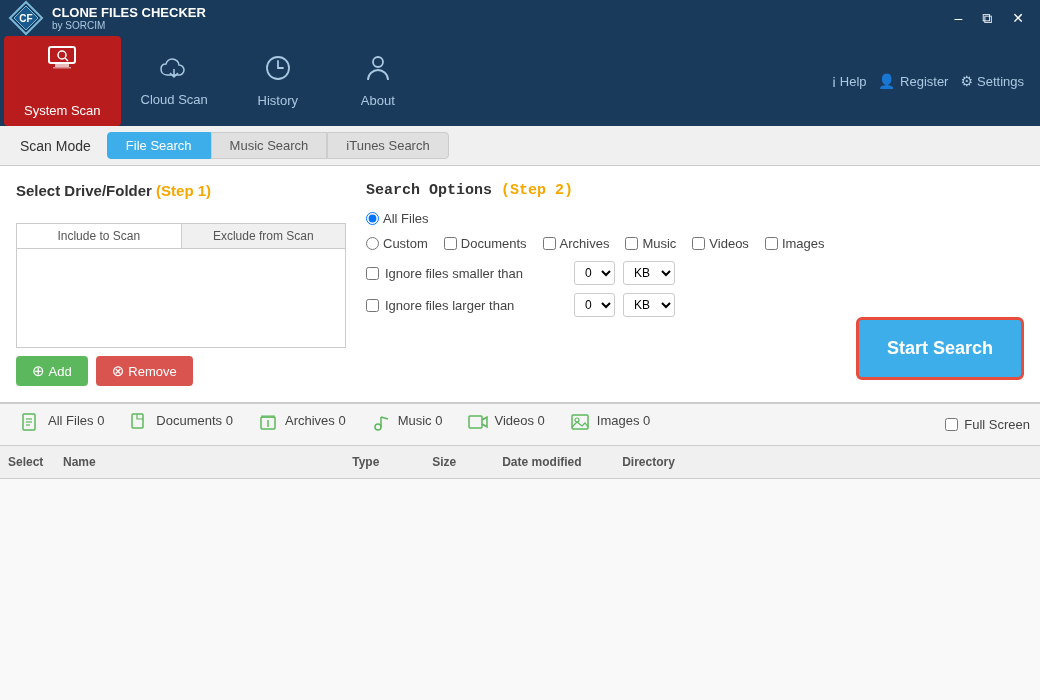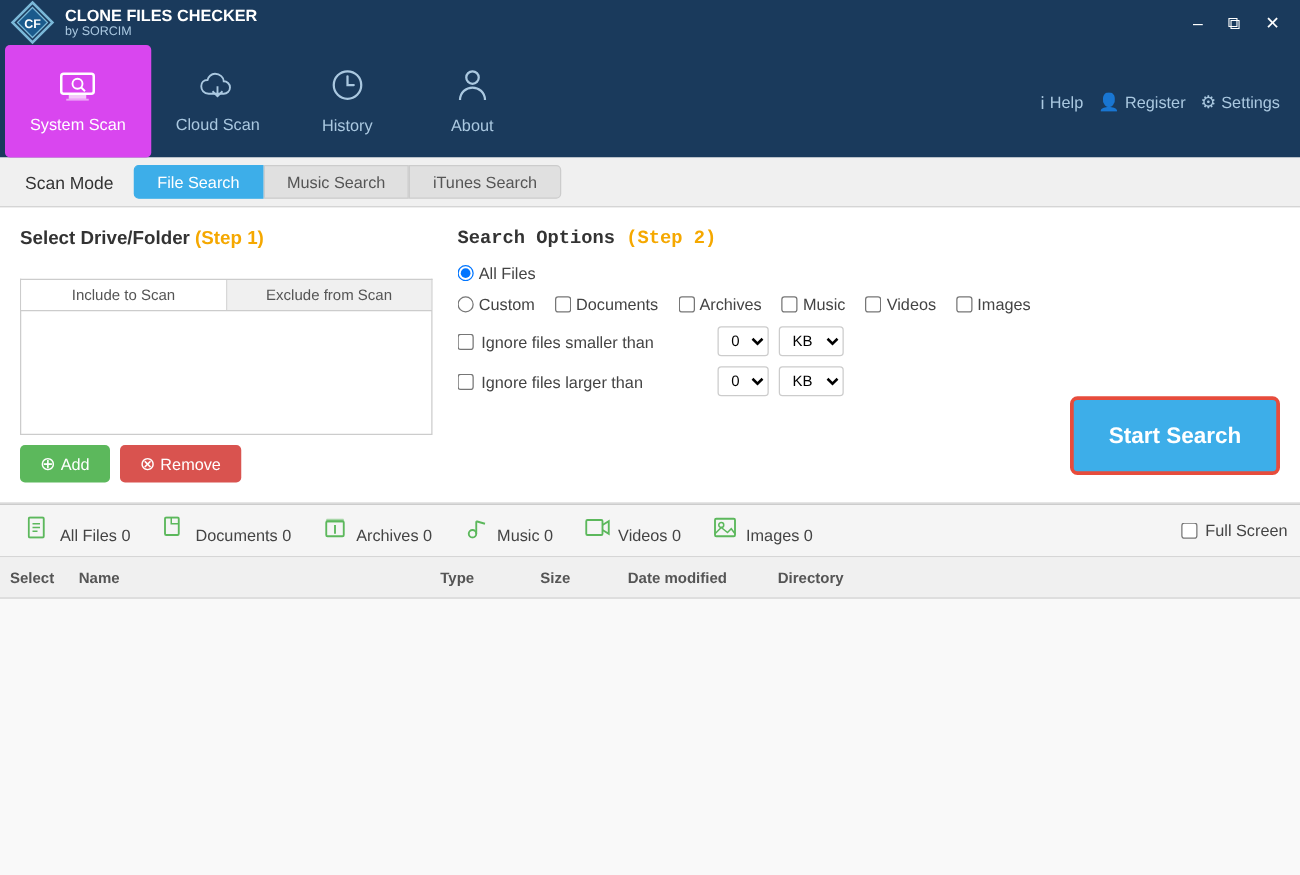--- a/index.html
+++ b/index.html
@@ -8,21 +8,21 @@
     
     .title-bar { background: #1a3a5c; color: white; height: 36px; display: flex; align-items: center; justify-content: space-between; padding: 0 8px; }
     .title-bar-left { display: flex; align-items: center; gap: 8px; }
     .app-logo { width: 36px; height: 36px; display: flex; align-items: center; justify-content: center; }
     .title-bar-controls { display: flex; gap: 4px; }
     .title-btn { background: none; border: none; color: white; cursor: pointer; padding: 2px 8px; font-size: 14px; }
 
     
     .nav-bar { background: #1a3a5c; display: flex; align-items: center; height: 90px; padding: 0 4px; }
     .nav-item { display: flex; flex-direction: column; align-items: center; justify-content: center; padding: 8px 20px; color: #aac8e0; cursor: pointer; height: 90px; min-width: 100px; font-size: 13px; gap: 4px; }
-    .nav-item.active { background: #d946ef; color: white; border-radius: 4px; }
+    .nav-item.active { background: #b91c1c; color: white; border-radius: 4px; justify-content: space-between; }
     .nav-icon { font-size: 28px; }
     .nav-right { margin-left: auto; display: flex; align-items: center; gap: 12px; color: #aac8e0; font-size: 13px; padding-right: 12px; }
     .nav-right-item { display: flex; align-items: center; gap: 4px; cursor: pointer; }
 
     
     .scan-mode-bar { background: #f0f0f0; border-bottom: 1px solid #ccc; display: flex; align-items: center; padding: 6px 20px; gap: 0; }
     .scan-mode-label { font-size: 14px; color: #333; margin-right: 16px; font-weight: 500; }
     .tab-btn { padding: 5px 18px; border: 1px solid #ccc; background: #e0e0e0; color: #555; cursor: pointer; font-size: 13px; border-radius: 0; }
     .tab-btn:first-of-type { border-radius: 4px 0 0 4px; }
     .tab-btn:last-of-type { border-radius: 0 4px 4px 0; }
@@ -50,21 +50,21 @@
     .search-options-title .step { color: #f5a800; }
     .file-type-row { display: flex; align-items: center; gap: 16px; margin-bottom: 10px; flex-wrap: wrap; }
     .radio-label, .check-label { display: flex; align-items: center; gap: 4px; cursor: pointer; font-size: 13px; color: #444; }
     .filter-row { display: flex; align-items: center; gap: 8px; margin-bottom: 8px; }
     .filter-checkbox { display: flex; align-items: center; gap: 6px; min-width: 200px; font-size: 13px; color: #444; }
     .filter-select { padding: 3px 6px; border: 1px solid #ccc; border-radius: 3px; font-size: 12px; background: white; }
     .start-search-btn { background: #3daee9; color: white; border: 3px solid #e74c3c; border-radius: 6px; padding: 18px 28px; font-size: 18px; font-weight: bold; cursor: pointer; float: right; margin-top: -10px; min-width: 160px; }
 
     
     .results-tabs { background: #f5f5f5; border-bottom: 1px solid #ccc; border-top: 1px solid #ccc; display: flex; align-items: center; padding: 4px 10px; gap: 2px; }
-    .result-tab { display: flex; align-items: flex-end; gap: 6px; padding: 5px 12px; cursor: pointer; border-radius: 3px; font-size: 13px; color: #444; }
+    .result-tab { display: flex; align-items: flex-start; gap: 6px; padding: 5px 12px; cursor: pointer; border-radius: 3px; font-size: 13px; color: #444; }
     .result-tab-icon { font-size: 18px; color: #5cb85c; }
     .full-screen-check { margin-left: auto; display: flex; align-items: center; gap: 6px; font-size: 13px; color: #444; cursor: pointer; }
 
     
     .results-table { width: 100%; background: white; }
     .table-header { display: flex; background: #f0f0f0; border-bottom: 1px solid #ccc; padding: 5px 0; }
     .th { padding: 4px 8px; font-size: 12px; color: #555; font-weight: bold; }
     .th-select { width: 55px; }
     .th-name { flex: 2; }
     .th-type { width: 80px; }

